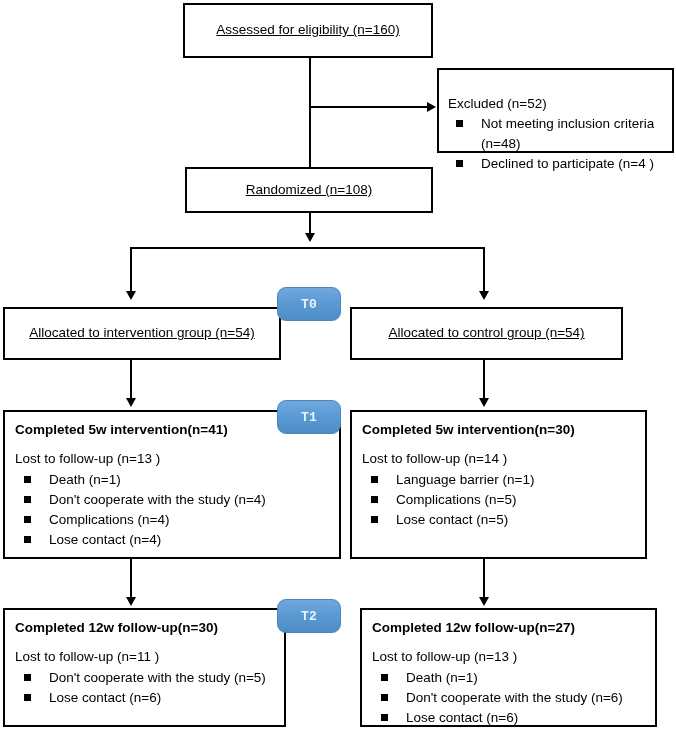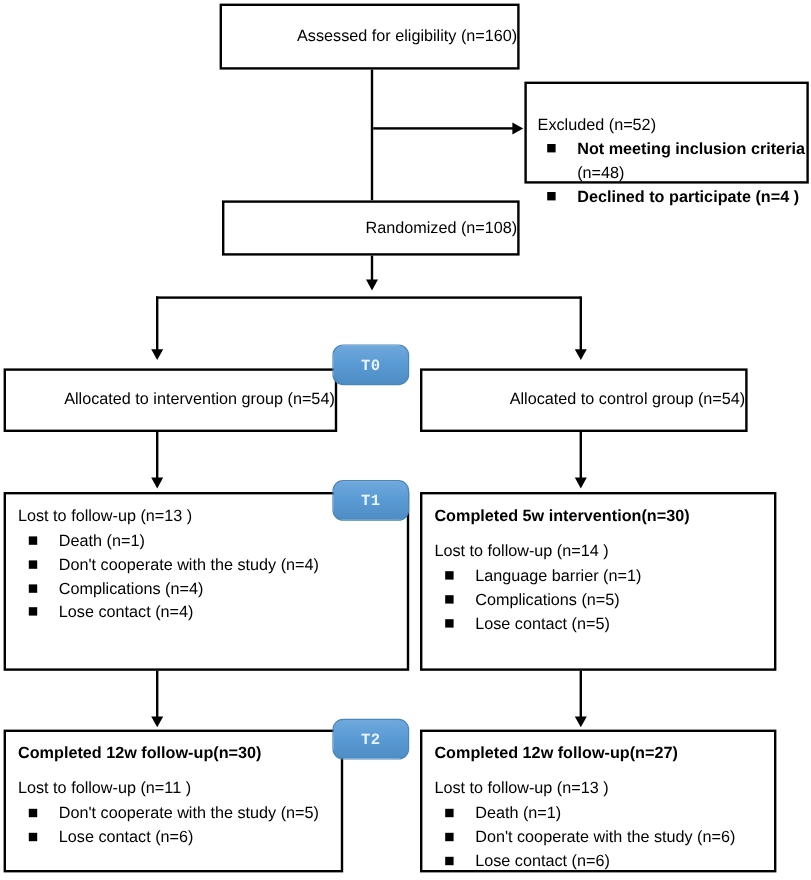--- a/index.html
+++ b/index.html
@@ -21,43 +21,44 @@
   .box {
     position: absolute;
     border: 2px solid #000000;
     background: #ffffff;
     font-size: 13.5px;
     line-height: 1.35;
   }
   .box-center {
     display: flex;
     align-items: center;
-    justify-content: flex-end;
+    justify-content: center;
     text-align: center;
+    text-decoration: underline;
   }
   .box-pad {
     padding: 9px 10px 8px 10px;
   }
 
   
   #assessed-box { left: 183px; top: 3px;   width: 250px; height: 55px; }
   #excluded-box { left: 437px; top: 68px;  width: 237px; height: 85px; padding: 25px 8px 6px 9px; }
   #randomized-box { left: 185px; top: 167px; width: 248px; height: 46px; }
 
   
   #alloc-left  { left: 3px;   top: 307px; width: 278px; height: 53px; }
   #alloc-right { left: 350px; top: 307px; width: 273px; height: 53px; }
 
   
   #t1-left  { left: 3px;   top: 410px; width: 338px; height: 149px; }
   #t1-right { left: 350px; top: 410px; width: 297px; height: 149px; }
 
   
   #t2-left  { left: 3px;   top: 608px; width: 283px; height: 119px; }
-  #t2-right { left: 350px; top: 608px; width: 297px; height: 119px; }
+  #t2-right { left: 360px; top: 608px; width: 297px; height: 119px; }
 
   .box-title {
     font-weight: bold;
     font-size: 13.5px;
     margin-bottom: 11px;
     white-space: nowrap;
   }
   .lost-line {
     font-size: 13.5px;
     margin-bottom: 2px;
@@ -78,21 +79,21 @@
     content: "";
     position: absolute;
     left: 9px;
     top: 6px;
     width: 7px;
     height: 7px;
     background: #000000;
   }
   
   #excluded-box .exc-title { font-size: 13.5px; margin-bottom: 1px; }
-  #excluded-box ul.blist li { padding-left: 33px; font-weight: bold; }
+  #excluded-box ul.blist li { padding-left: 33px; }
   #excluded-box ul.blist li::before { left: 8px; top: 6px; }
   .sub-line { padding-left: 33px; font-size: 13.5px; line-height: 1.46; }
 
   
   .vline {
     position: absolute;
     width: 0;
     border-left: 2px solid #000000;
   }
   .hline {
@@ -185,20 +186,21 @@
   <div class="tbadge" id="badge-t0">
     <span>T0</span>
   </div>
 
   <div class="vline" style="left:130px; top:360px; height:40px;"></div>
   <div class="arrow-down" style="left:126px; top:398px;"></div>
   <div class="vline" style="left:483px; top:360px; height:40px;"></div>
   <div class="arrow-down" style="left:479px; top:398px;"></div>
 
   <div class="box box-pad" id="t1-left">
+    <div class="box-title">Completed 5w intervention(n=41)</div>
     <div class="lost-line">Lost to follow-up (n=13 )</div>
     <ul class="blist">
       <li>Death (n=1)</li>
       <li>Don't cooperate with the study (n=4)</li>
       <li>Complications (n=4)</li>
       <li>Lose contact (n=4)</li>
     </ul>
   </div>
 
   <div class="box box-pad" id="t1-right">

